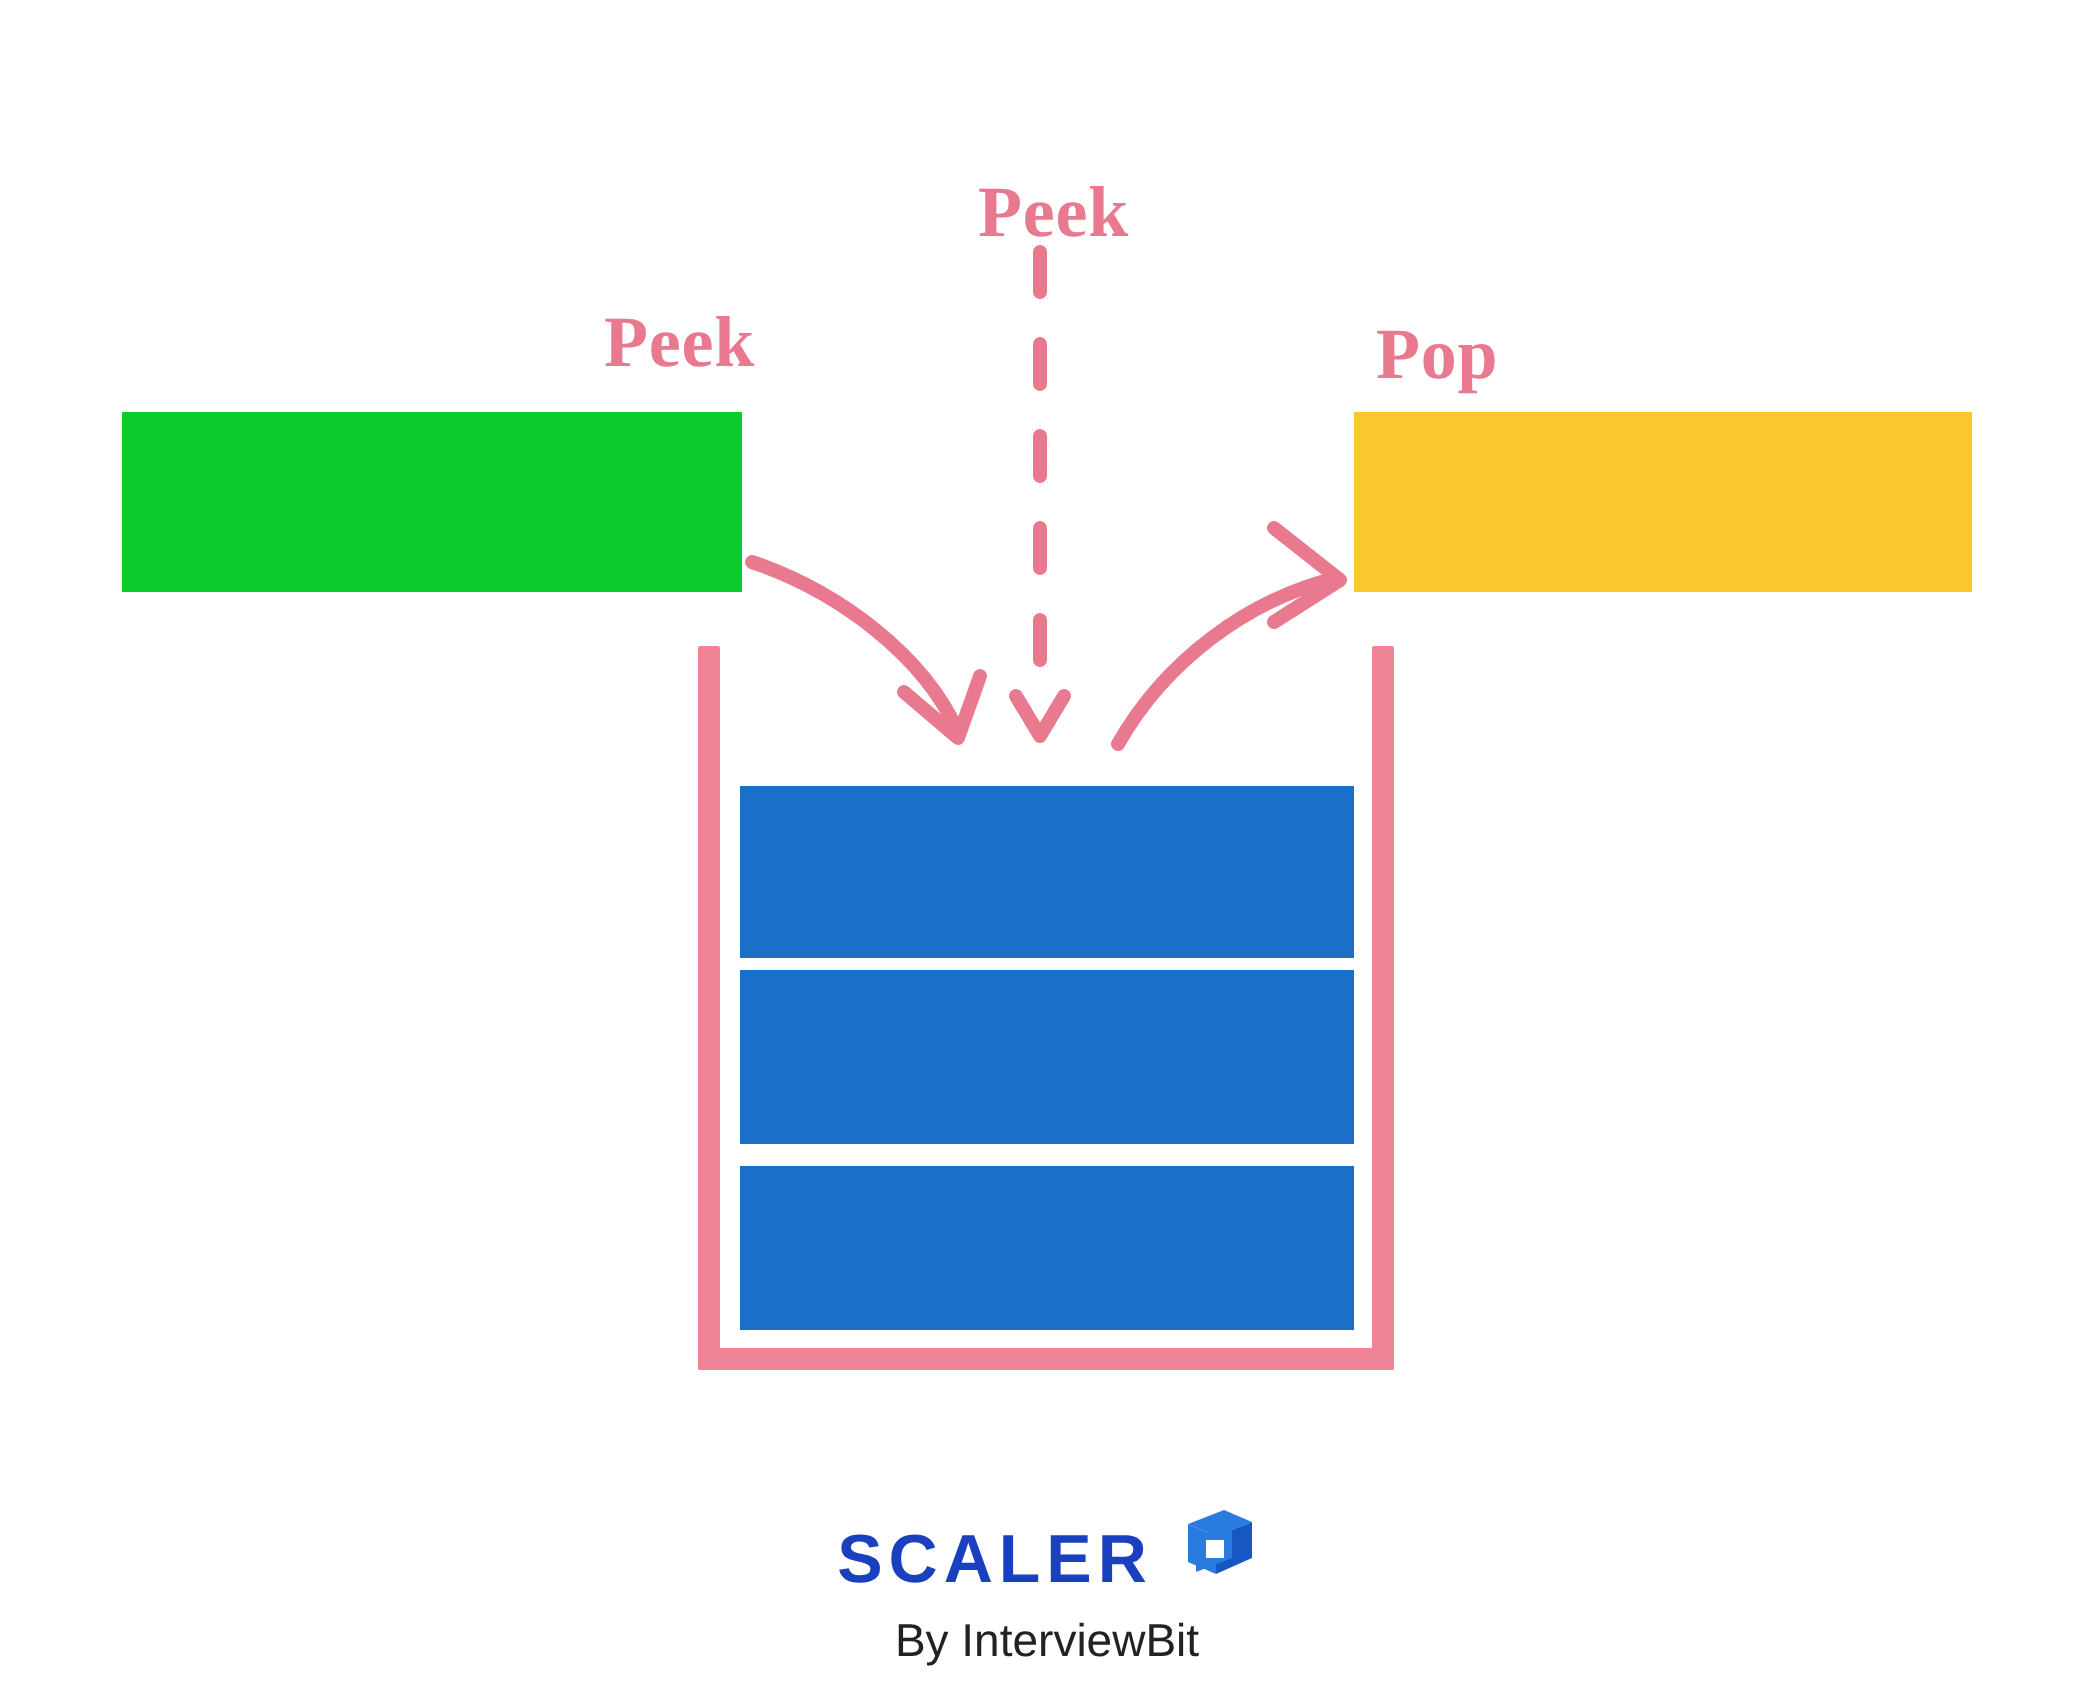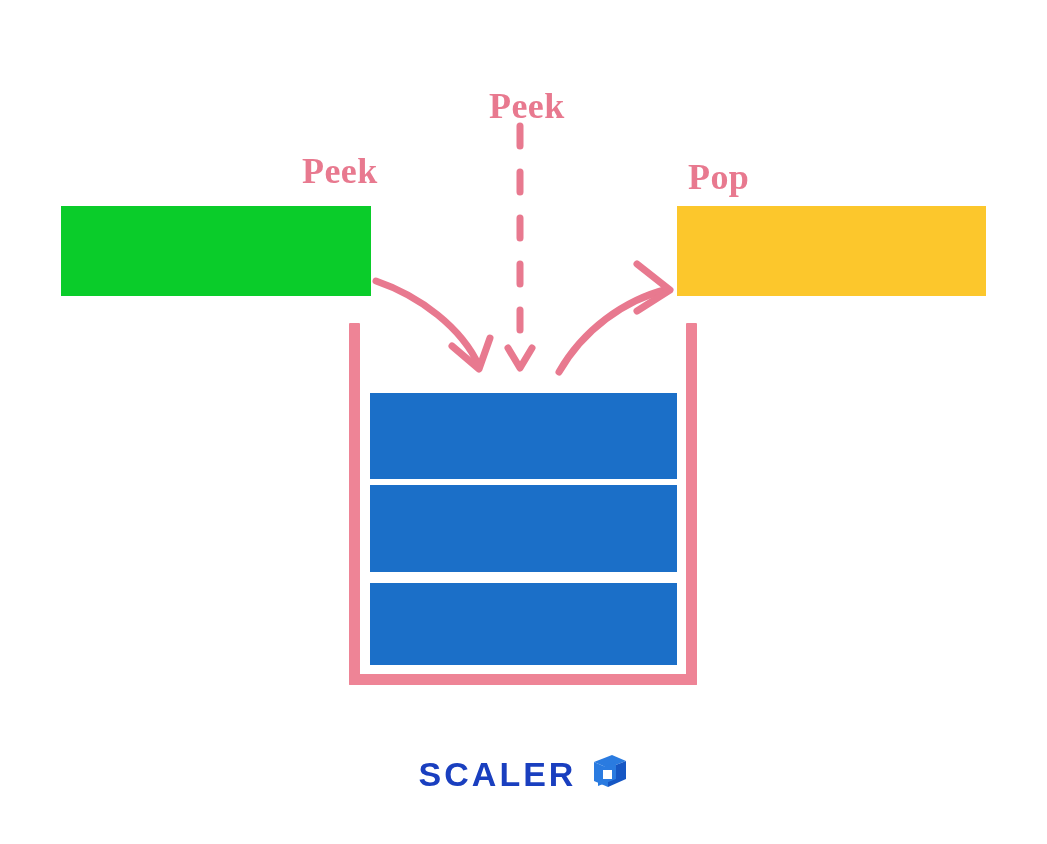--- a/index.html
+++ b/index.html
@@ -94,21 +94,21 @@
   
   #brand {
     position: absolute;
     left: 0;
     top: 752px;
     width: 1047px;
     text-align: center;
   }
   #brand-row {
     display: inline-flex;
-    align-items: center;
+    align-items: flex-end;
     gap: 12px;
   }
   #brand-wordmark {
     font-family: "Liberation Sans", sans-serif;
     font-weight: bold;
     font-size: 34px;
     letter-spacing: 3px;
     color: #1A3FBF;
     line-height: 1;
   }
@@ -173,15 +173,16 @@
           <path d="M 6 10 L 24 3 L 38 9 L 20 16 Z" fill="#2A7BE0"></path>
 
           <path d="M 38 9 L 38 27 L 20 35 L 20 16 Z" fill="#1657C4"></path>
 
           <path d="M 6 10 L 20 16 L 20 35 L 6 29 Z" fill="#2A7BE0"></path>
           <path d="M 10 17 L 28 10 L 28 27 L 10 34 Z" fill="#2A7BE0"></path>
           <rect x="15" y="18" width="9" height="9" fill="#FFFFFF"></rect>
         </svg>
       </span>
     </div>
+    <div id="brand-tagline" style="color: rgb(34, 34, 34);">By InterviewBit</div>
   </div>
 
 </div>
 
 </body></html>

